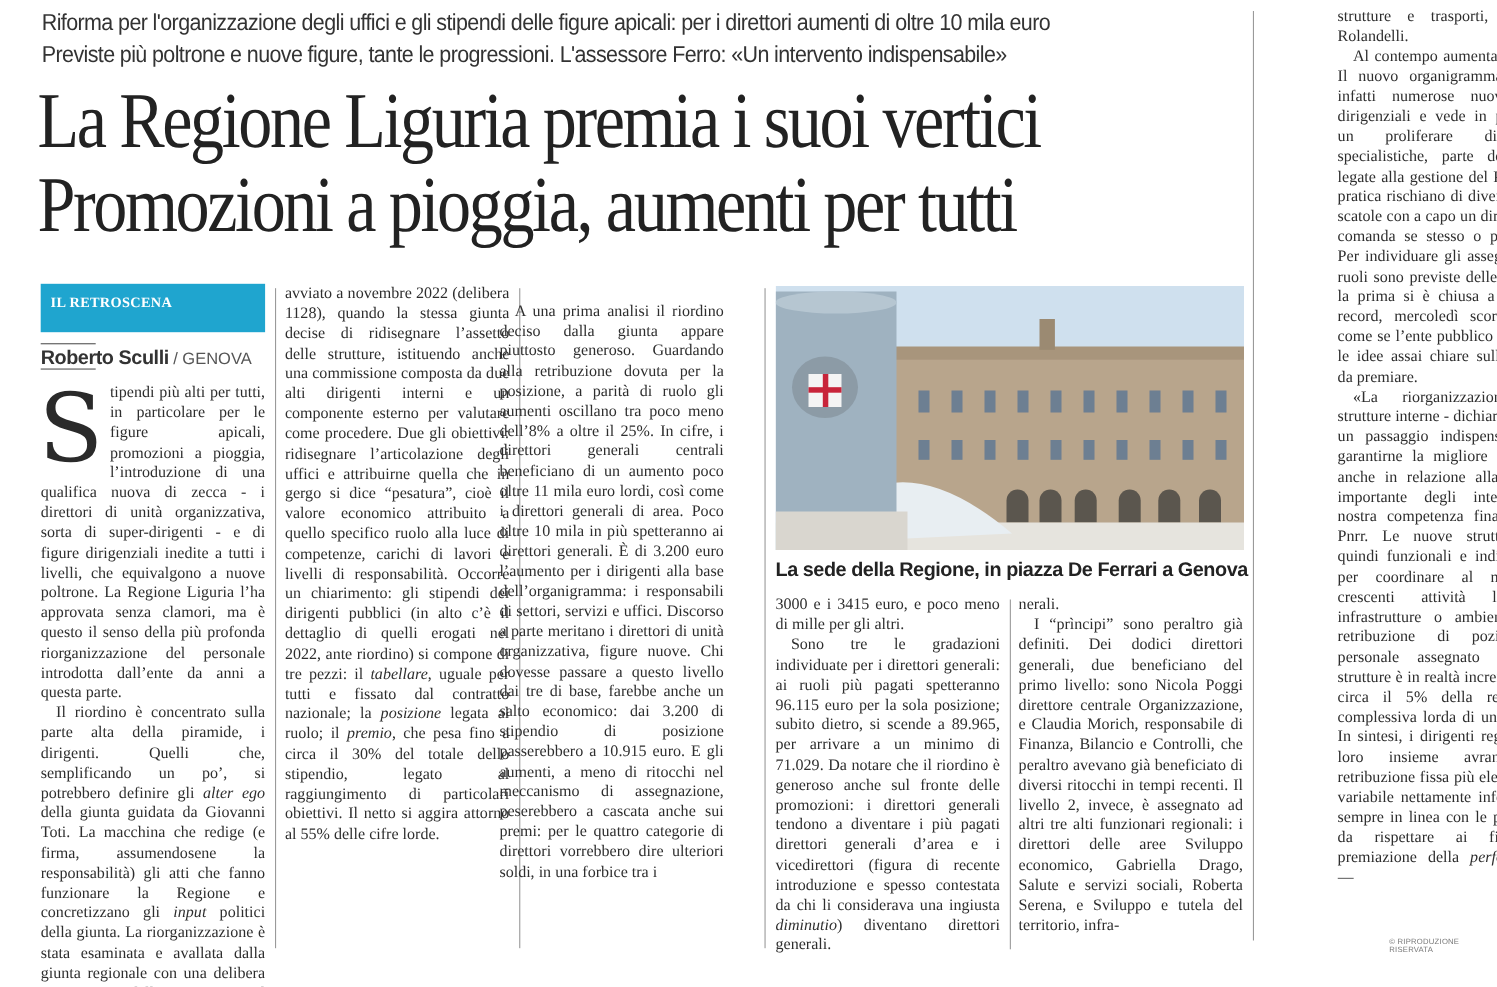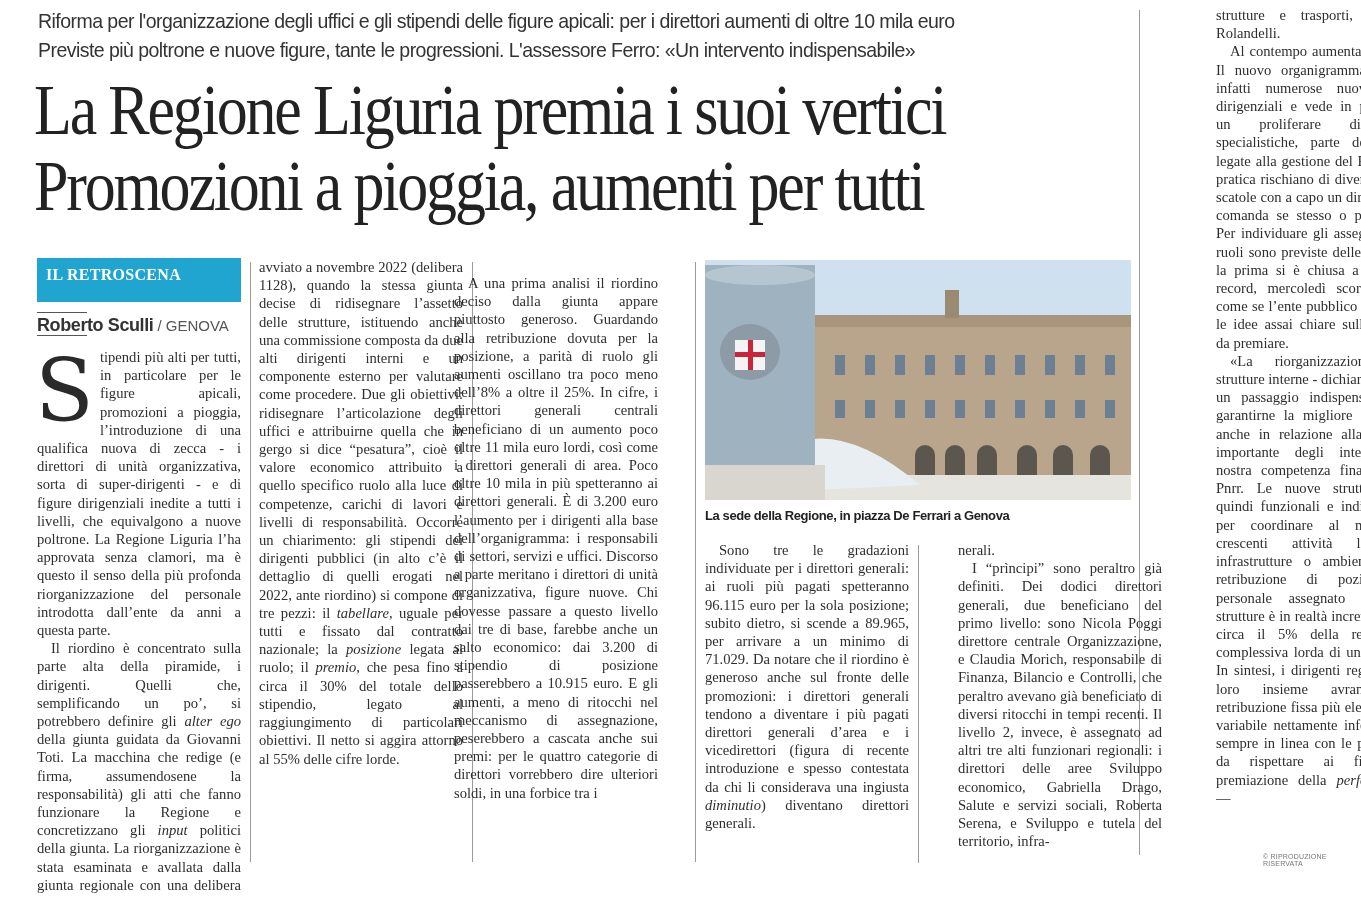--- a/index.html
+++ b/index.html
@@ -9,30 +9,30 @@
   #headline{position:absolute;left:34px;top:72px;width:1110px;font-family:"Liberation Serif",serif;font-size:72px;line-height:76px;color:#222;letter-spacing:-2.5px;white-space:nowrap;transform:scaleX(0.86);transform-origin:left top;}
   #headline div{white-space:nowrap;}
   .col{position:absolute;top:258px;font-family:"Liberation Serif",serif;font-size:14.6px;line-height:18.2px;color:#2e2e2e;text-align:justify;hyphens:manual;}
   .col p{margin:0;text-indent:14px;}
   .col p.noind{text-indent:0;}
   .colrule{position:absolute;width:1px;background:#9a9a9a;}
   #col1{left:37px;width:204px;top:258px;}
   #col2{left:259px;width:204px;}
   #col3{left:454px;width:204px;margin-top:16px;}
   #col4{left:705px;width:204px;top:541px;}
-  #col5{left:958px;width:204px;top:541px;}
+  #col5{left:926px;width:204px;top:541px;}
   #col6{left:1216px;width:206px;top:6px;}
-  #badge{width:204px;height:44px;background:#1fa5cf;color:#fff;font-family:"Liberation Serif",serif;font-weight:bold;font-size:16px;letter-spacing:0.3px;padding:8px 0 0 9px;box-sizing:border-box;}
+  #badge{width:204px;height:44px;background:#1fa5cf;color:#fff;font-family:"Liberation Serif",serif;font-weight:bold;font-size:13px;letter-spacing:0.3px;padding:8px 0 0 9px;box-sizing:border-box;}
   #byline{margin-top:10px;border-top:1px solid #555;border-bottom:1px solid #555;width:50px;position:relative;height:22px;}
   #byline .inner{position:absolute;left:0;top:3px;white-space:nowrap;font-family:"Liberation Sans",sans-serif;}
   #byline .name{font-size:18px;font-weight:bold;color:#333;letter-spacing:-0.4px;}
   #byline .city{font-size:15px;color:#555;margin-left:4px;}
   .dropcap{float:left;font-family:"DejaVu Serif",serif;font-size:86px;line-height:72px;margin:6px 6px 0 -2px;color:#2a2a2a;}
   #photo{position:absolute;left:705px;top:260px;width:426px;height:240px;overflow:hidden;}
-  #caption{position:absolute;left:705px;top:508px;font-family:"Liberation Sans",sans-serif;font-size:13px;color:#222;letter-spacing:-0.4px;font-weight:bold;}
+  #caption{position:absolute;left:705px;top:508px;font-family:"Liberation Sans",sans-serif;font-size:18px;color:#222;letter-spacing:-0.4px;font-weight:bold;}
   #copyright{position:absolute;left:1263px;top:853px;font-family:"Liberation Sans",sans-serif;font-size:7px;color:#777;letter-spacing:0.2px;}
   i{font-style:italic;}
 </style>
 </head>
 <body>
 
 <div id="kicker">
   <div>Riforma per l'organizzazione degli uffici e gli stipendi delle figure apicali: per i direttori aumenti di oltre 10 mila euro</div>
   <div>Previste più poltrone e nuove figure, tante le progressioni. L'assessore Ferro: «Un intervento indispensabile»</div>
 </div>
@@ -114,20 +114,21 @@
     <ellipse cx="45" cy="92" rx="30" ry="28" fill="#8c9ba6"></ellipse>
     <rect x="30" y="80" width="30" height="30" fill="#f4f4f4"></rect>
     <rect x="43" y="80" width="5" height="30" fill="#c8243a"></rect>
     <rect x="30" y="92" width="30" height="5" fill="#c8243a"></rect>
     <rect x="0" y="205" width="120" height="35" fill="#d9d6cf"></rect>
   </svg>
 </div>
 <div id="caption">La sede della Regione, in piazza De Ferrari a Genova</div>
 
 <div class="col" id="col4">
+  <p class="noind">3000 e i 3415 euro, e poco meno di mille per gli altri.</p>
   <p><span>Sono tre le gradazioni individuate per i direttori generali: ai ruoli più pagati spetteranno 96.115 euro per la sola posizione; subito dietro, si scende a 89.965, per arrivare a un minimo di 71.029. Da notare che il riordino è generoso anche sul fronte delle promozioni: i direttori generali tendono a diventare i più pagati direttori generali d’area e i vicedirettori (figura di recente introduzione e spesso contestata da chi li considerava una ingiusta </span><i>diminutio</i><span>) diventano direttori generali.</span></p>
 </div>
 
 <div class="col" id="col5" style="height:320px;overflow:hidden;">
   <p class="noind">nerali.</p>
   <p>I “prìncipi” sono peraltro già definiti. Dei dodici direttori generali, due beneficiano del primo livello: sono Nicola Poggi direttore centrale Organizzazione, e Claudia Morich, responsabile di Finanza, Bilancio e Controlli, che peraltro avevano già beneficiato di diversi ritocchi in tempi recenti. Il livello 2, invece, è assegnato ad altri tre alti funzionari regionali: i direttori delle aree Sviluppo economico, Gabriella Drago, Salute e servizi sociali, Roberta Serena, e Sviluppo e tutela del territorio, infra-</p>
 </div>
 
 <div class="col" id="col6" style="height:842px;overflow:hidden;">
   <p class="noind">strutture e trasporti, Gabriella Rolandelli.</p>

